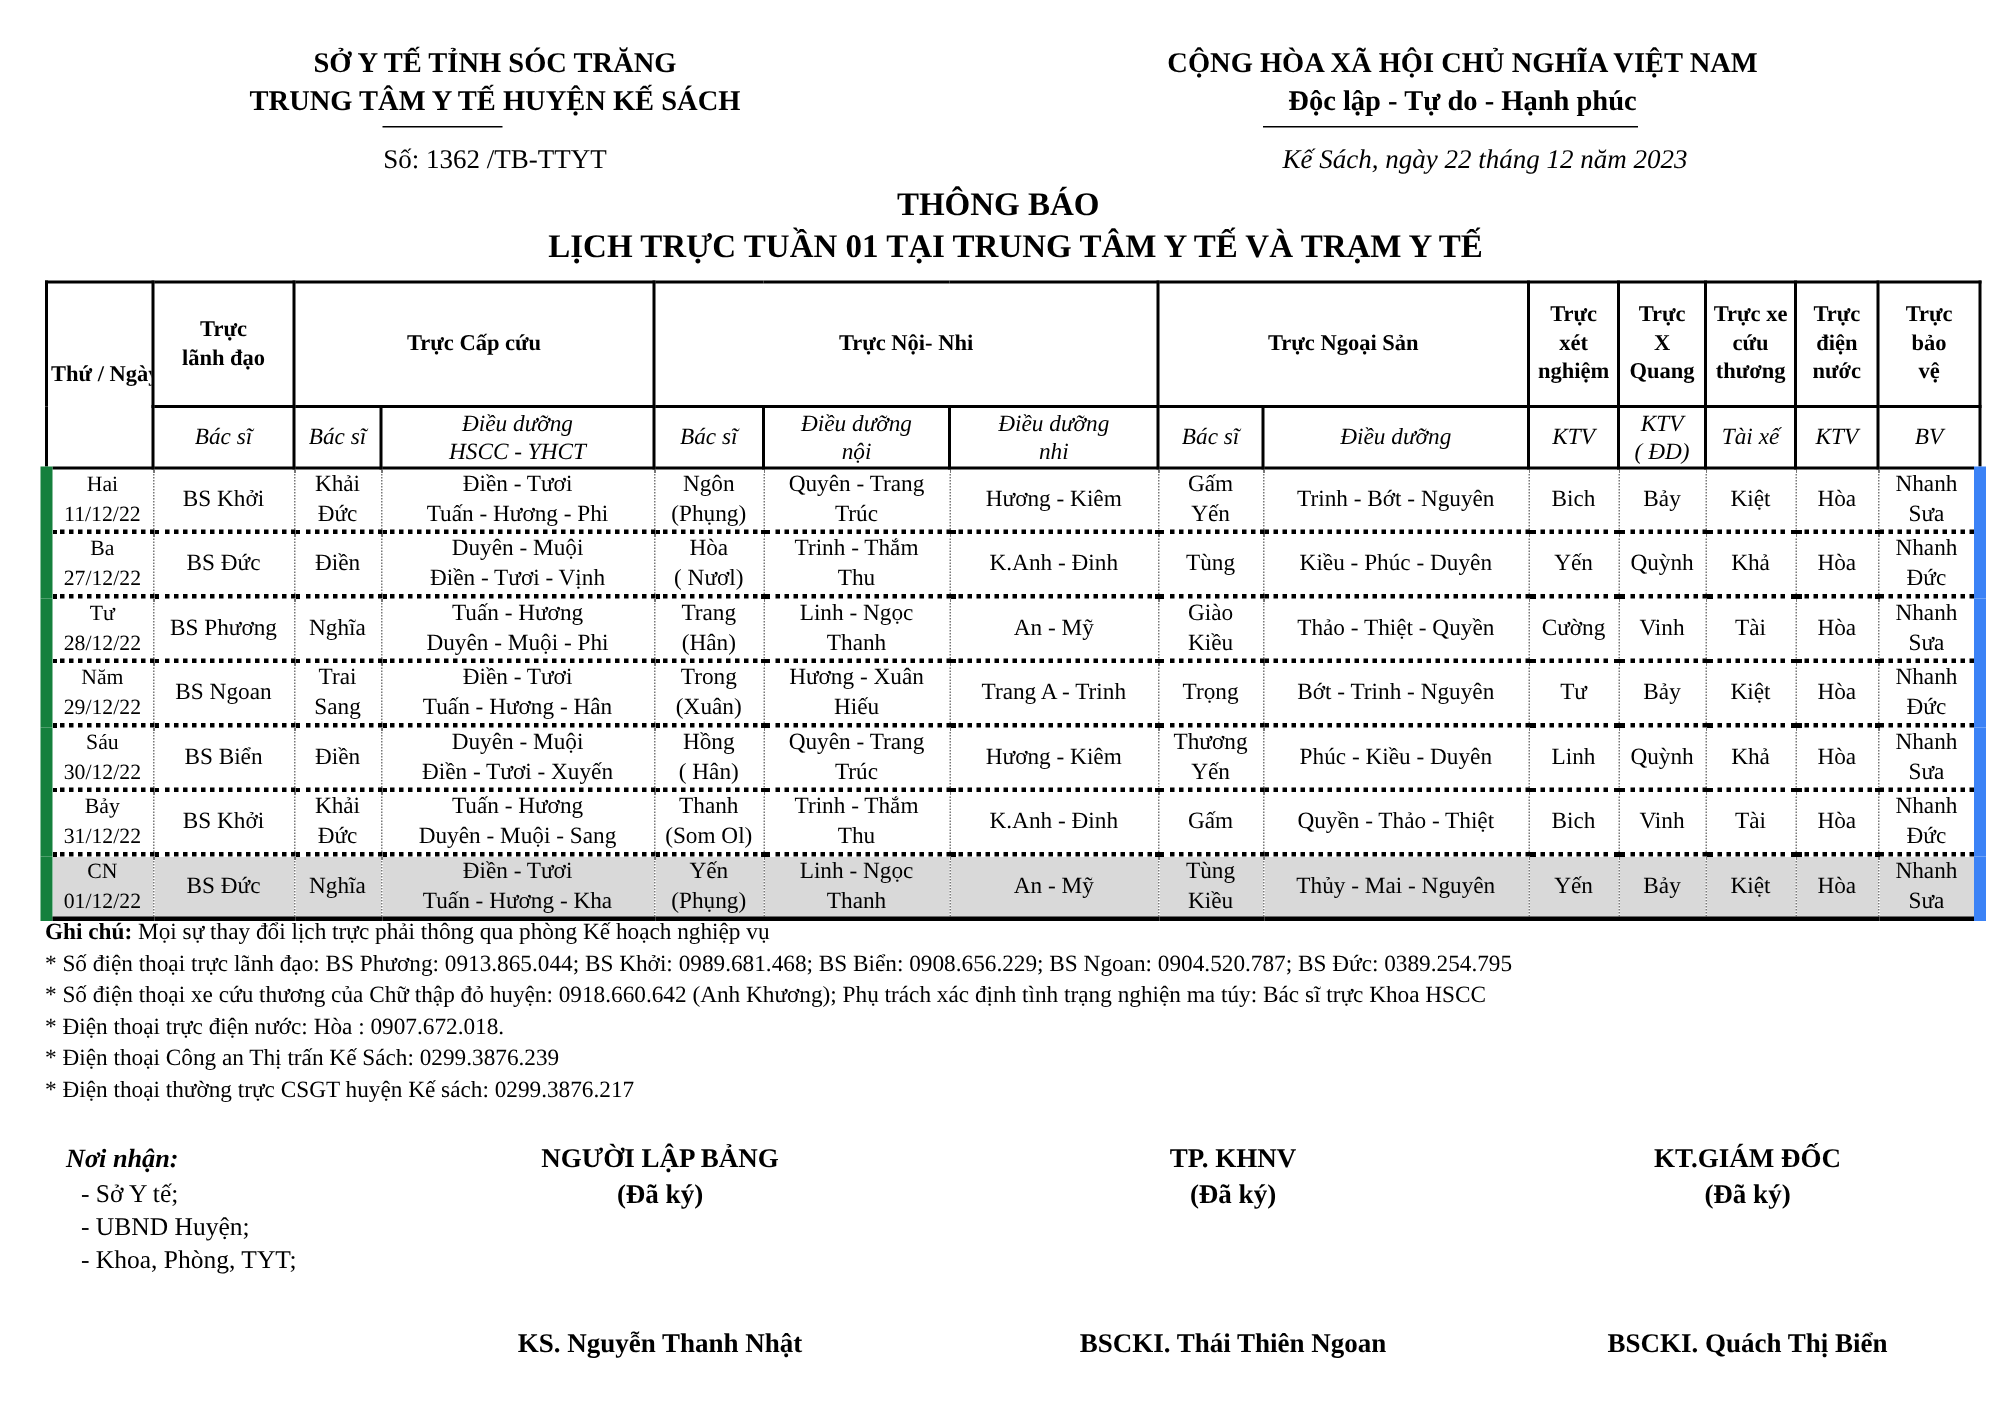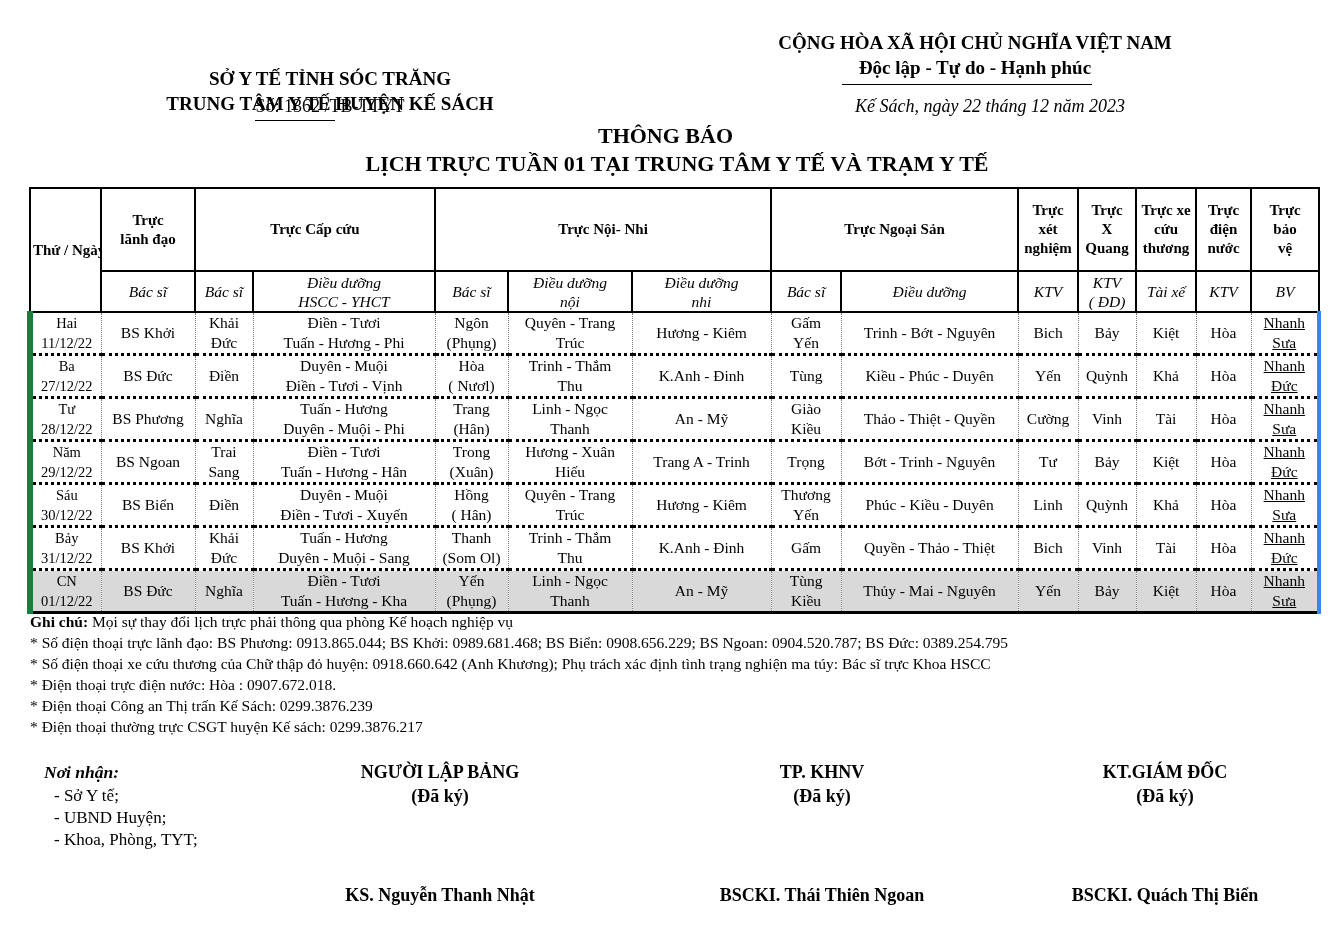--- a/index.html
+++ b/index.html
@@ -4,21 +4,21 @@
 <style>
   html, body { margin: 0; padding: 0; background: #ffffff; }
   body {
     width: 1331px; height: 939px; position: relative; overflow: hidden;
     font-family: "Liberation Serif", "DejaVu Serif", serif; color: #000;
   }
   .abs { position: absolute; }
   .center { text-align: center; }
 
   
-  .hdr-left { left: 130px; top: 30px; width: 400px; margin-top: 36px; }
+  .hdr-left { left: 130px; top: 30px; width: 400px; }
   .hdr-right { left: 730px; top: 30px; width: 490px; }
   .hdr-line { font-size: 19px; line-height: 25px; font-weight: bold; white-space: nowrap; }
   .u-left { position: absolute; left: 125px; top: 54px; width: 80px; border-top: 1.5px solid #000; }
   .u-right { position: absolute; left: 112px; top: 54px; width: 250px; border-top: 1.5px solid #000; }
   .so { left: 130px; top: 96px; width: 400px; font-size: 18px; }
   .date { left: 730px; top: 96px; width: 520px; font-size: 18px; font-style: italic; }
   .title1 { left: 0; top: 123px; width: 1331px; font-size: 22px; font-weight: bold; }
   .title2 { left: 0; top: 151px; width: 1354px; font-size: 22px; font-weight: bold; }
 
   
@@ -34,22 +34,22 @@
   }
   table.sched th { font-weight: bold; border: 2px solid #000; }
   tr.h1 th { height: 81px; font-size: 15px; }
   tr.h2 th { height: 39px; font-weight: normal; font-style: italic; font-size: 15.5px; }
   tr.data td {
     height: 39px;
     border-left: 1px dotted #777; border-right: 1px dotted #777;
     border-top: 3px dotted #000; border-bottom: 3px dotted #000;
     line-height: 20px;
   }
-  tr.data td:first-child { border-left: 6px solid #15803d; line-height: 20px; font-size: 14.5px; }
-  tr.data td:last-child { border-right: 4px solid #3b82f6; text-decoration: underline; }
+  tr.data td:first-child { border-left: 8px solid #15803d; line-height: 20px; font-size: 14.5px; }
+  tr.data td:last-child { border-right: 8px solid #3b82f6; }
   tr.data.first td { border-top: 2px solid #000; }
   tr.data.last td { border-bottom: 3px solid #000; }
   tr.data.shaded td { background: #d9d9d9; }
   .two { display: block; }
 
   
   .notes { left: 30px; top: 611px; width: 1280px; font-size: 15.5px; line-height: 21px; }
   .notes .row { white-space: nowrap; }
 
   

